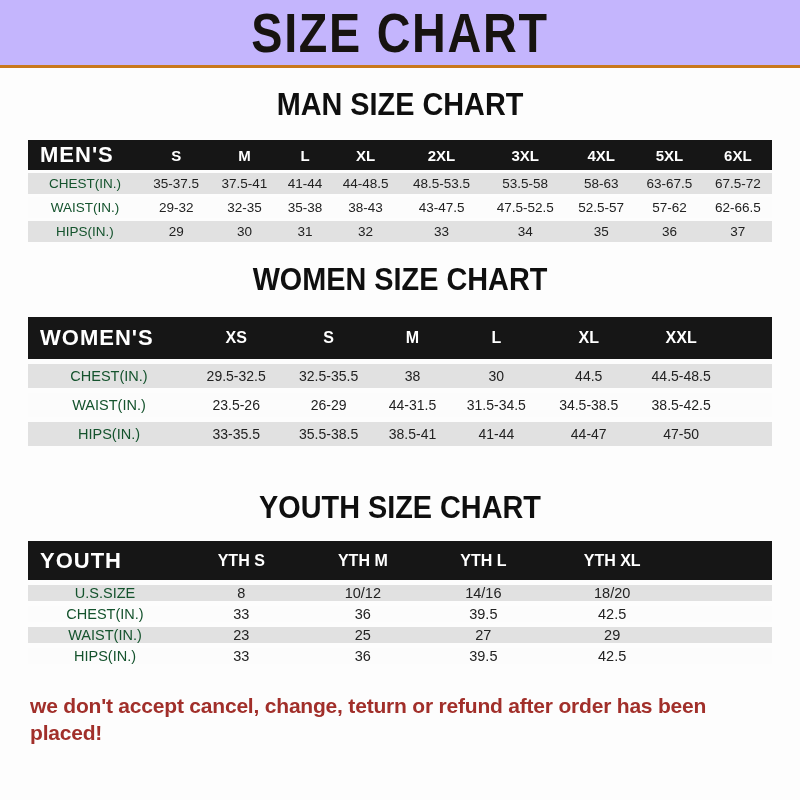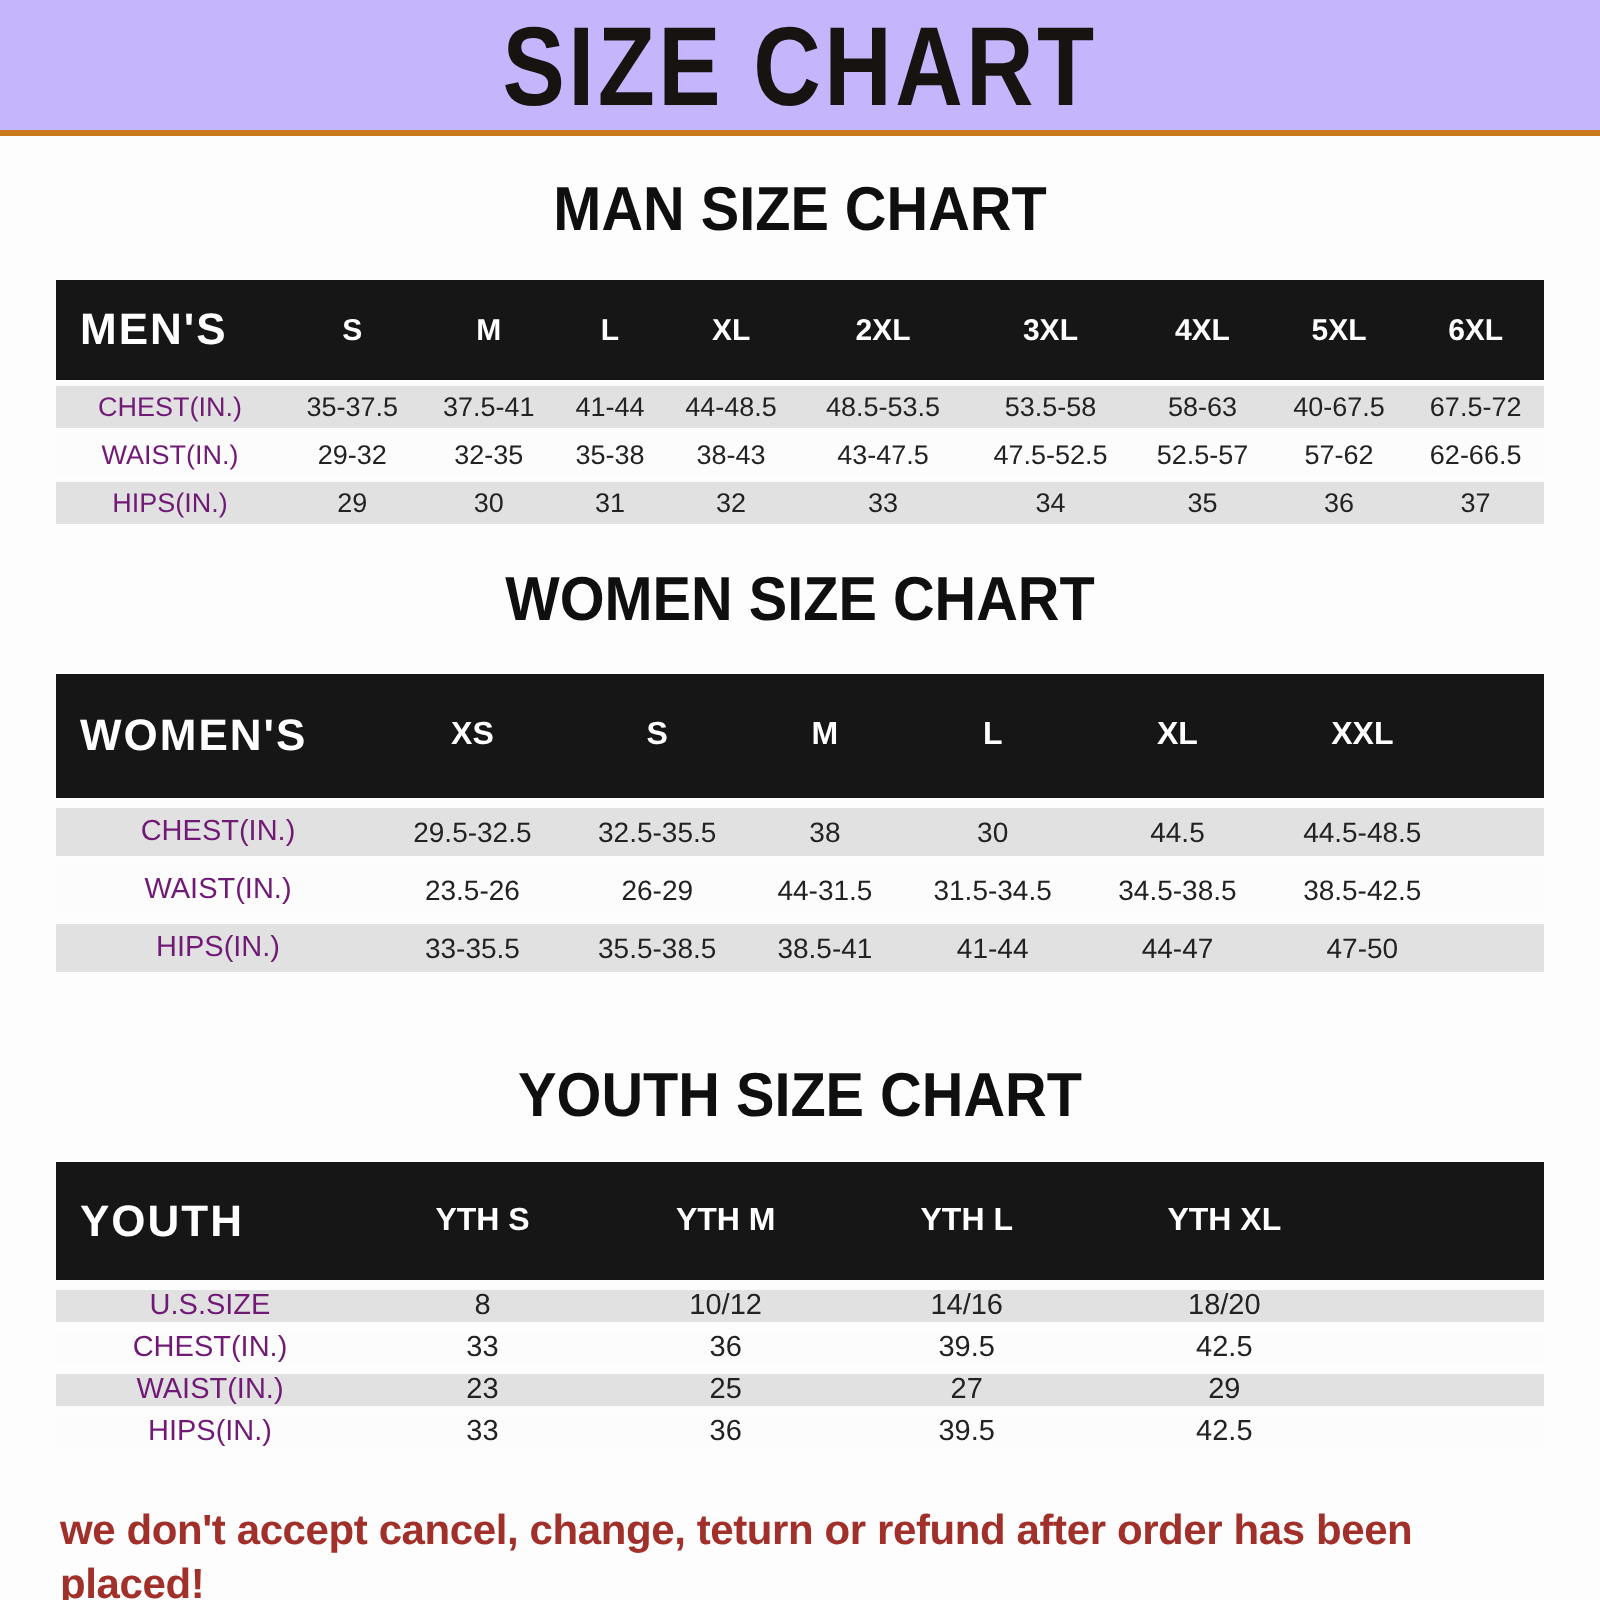--- a/index.html
+++ b/index.html
@@ -24,35 +24,35 @@
   .hgap-women{margin-top:18px;}
   .hgap-youth{margin-top:40px;}
   table.size-table{
     width:744px;margin:15px 28px 0 28px;
     border-collapse:separate;table-layout:auto;
   }
   table.men{border-spacing:0 3px;margin-top:15px;}
   table.women{border-spacing:0 5px;margin-top:15px;}
   table.youth{border-spacing:0 5px;margin-top:11px;}
   thead tr{background:#161616;color:#ffffff;}
-  th{font-weight:bold;text-align:center;padding:10px 2px;white-space:nowrap;}
+  th{font-weight:bold;text-align:center;padding:0 2px;white-space:nowrap;}
   table.men  thead th{height:30px;font-size:15px;}
   table.women thead th{height:42px;font-size:16px;}
   table.youth thead th{height:39px;font-size:16px;}
   th.corner{text-align:left;padding-left:12px;letter-spacing:1px;}
   table.men  th.corner{font-size:22px;width:100px;}
   table.women th.corner{font-size:22px;width:148px;}
   table.youth th.corner{font-size:22px;width:140px;}
   tbody tr:nth-child(odd){background:#E1E1E1;}
   tbody tr:nth-child(even){background:#fcfcfc;}
   td{text-align:center;color:#222222;white-space:nowrap;padding:0 2px;}
   table.men  td{height:21px;font-size:13.5px;}
   table.women td{height:24px;font-size:14px;}
   table.youth td{height:14px;font-size:14.5px;}
-  td.label{font-size:13.5px;color:#701a75;}
+  td.label{font-size:13.5px;color:#14532d;}
   table.women td.label,table.youth td.label{font-size:14.5px;}
   th.filler,td.filler{padding:0;}
   table.women .filler{width:6%;}
   table.youth .filler{width:12%;}
   .footer-note{
     margin:24px 30px 0 30px;color:#A12F2A;font-weight:bold;
     font-size:21px;line-height:26.5px;letter-spacing:-0.2px;
   }
 </style>
 </head>
@@ -82,21 +82,21 @@
     <tbody>
       <tr>
         <td class="label">CHEST(IN.)</td>
         <td>35-37.5</td>
         <td>37.5-41</td>
         <td>41-44</td>
         <td>44-48.5</td>
         <td>48.5-53.5</td>
         <td>53.5-58</td>
         <td>58-63</td>
-        <td>40-67.5</td>
+        <td>63-67.5</td>
         <td>67.5-72</td>
       </tr>
       <tr>
         <td class="label">WAIST(IN.)</td>
         <td>29-32</td>
         <td>32-35</td>
         <td>35-38</td>
         <td>38-43</td>
         <td>43-47.5</td>
         <td>47.5-52.5</td>

